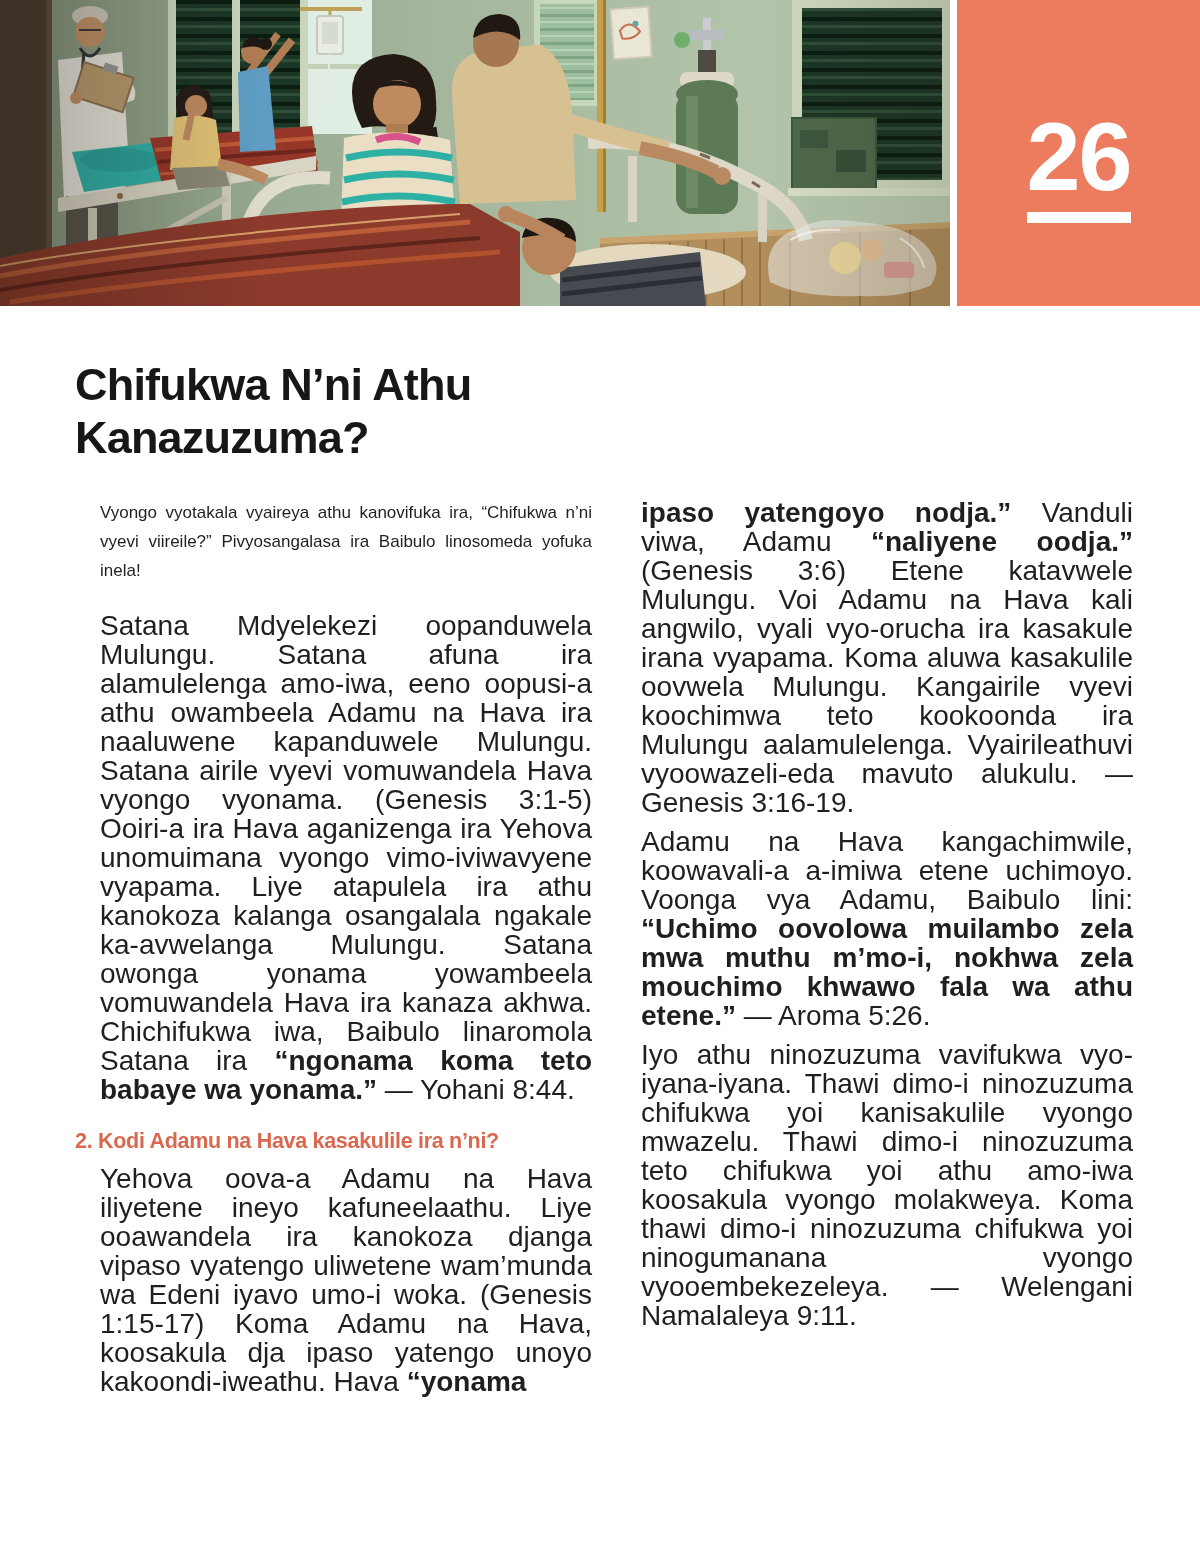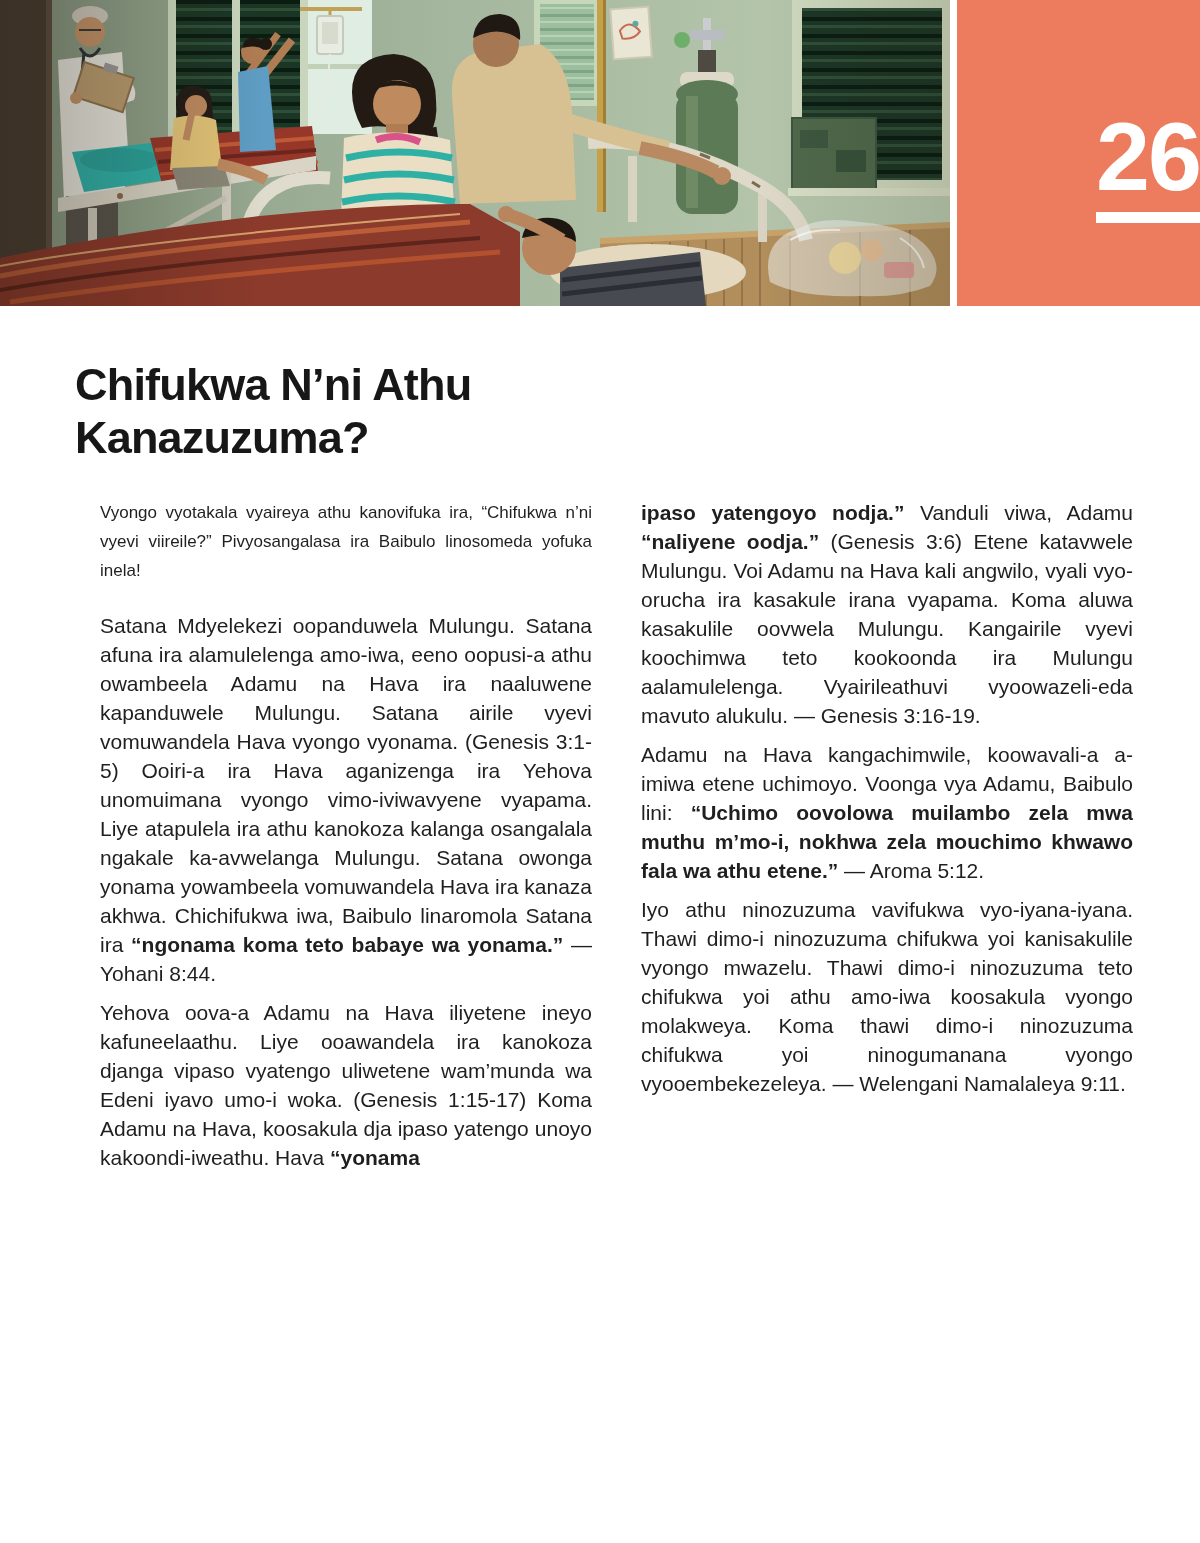--- a/index.html
+++ b/index.html
@@ -16,21 +16,21 @@
     font-family:"Liberation Sans","DejaVu Sans",sans-serif;
     color:#1f1f1f;
     overflow:hidden;
   }
   .hero{display:flex;height:306px;}
   .photo{width:950px;height:306px;flex:0 0 950px;overflow:hidden;}
   .photo svg{display:block;width:950px;height:306px;}
   .lesson-box{
     flex:1;margin-left:7px;
     background:var(--accent);
-    display:flex;flex-direction:column;align-items:flex-end;justify-content:center;
+    display:flex;flex-direction:column;align-items:center;justify-content:center;
     padding-top:24px;
   }
   .lesson-num{
     font-size:97px;font-weight:700;color:#ffffff;line-height:1;
     letter-spacing:-2px;
   }
   .lesson-bar{width:104px;height:11px;background:#ffffff;margin-top:7px;}
   .content{padding:0 94px 0 75px;}
   .title{
     font-size:45px;line-height:53px;font-weight:700;color:#171717;
@@ -43,21 +43,21 @@
   }
   .q{
     color:var(--qcolor);
     font-size:21.5px;line-height:27px;font-weight:700;
     margin:24px 0 9px 0;
     padding-left:28px;text-indent:-28px;
     letter-spacing:-0.3px;
   }
   .q:first-child{margin-top:0;}
   .body{
-    font-size:21px;line-height:29px;
+    font-size:28px;line-height:29px;
     margin:0 0 10px 25px;text-align:justify;color:#1f1f1f;
   }
   .body .b{font-weight:700;}
   .col > .body:first-child{margin-top:0;}
 </style>
 </head>
 <body>
 
 <div class="page">
 
@@ -238,25 +238,26 @@
   <div class="content">
     <h1 class="title">Chifukwa N’ni Athu Kanazuzuma?</h1>
 
     <div class="columns">
 
       <div class="col">
         <p class="intro">Vyongo vyotakala vyaireya athu kanovifuka ira, “Chifukwa n’ni vyevi viireile?” Pivyosangalasa ira Baibulo linosomeda yofuka inela!</p>
 
         <p class="body"><span>Satana Mdyelekezi oopanduwela Mulungu. Satana afuna ira alamulelenga amo-iwa, eeno oopusi-a athu owambeela Adamu na Hava ira naaluwene kapanduwele Mulungu. Satana airile vyevi vomuwandela Hava vyongo vyonama. (Genesis 3:1-5) Ooiri-a ira Hava aganizenga ira Yehova unomuimana vyongo vimo-iviwavyene vyapama. Liye atapulela ira athu kanokoza kalanga osangalala ngakale ka-avwelanga Mulungu. Satana owonga yonama yowambeela vomuwandela Hava ira kanaza akhwa. Chichifukwa iwa, Baibulo linaromola Satana ira </span><span class="b">“ngonama koma teto babaye wa yonama.”</span><span> — Yohani 8:44.</span></p>
 
+        <h2 class="q"><span>2.</span> <span>Kodi Adamu na Hava kasakulile ira n’ni?</span></h2>
         <p class="body"><span>Yehova oova-a Adamu na Hava iliyetene ineyo kafuneelaathu. Liye ooawandela ira kanokoza djanga vipaso vyatengo uliwetene wam’munda wa Edeni iyavo umo-i woka. (Genesis 1:15-17) Koma Adamu na Hava, koosakula dja ipaso yatengo unoyo kakoondi-iweathu. Hava </span><span class="b">“yonama</span></p>
       </div>
 
       <div class="col">
         <p class="body"><span class="b">ipaso yatengoyo nodja.”</span><span> Vanduli viwa, Adamu </span><span class="b">“naliyene oodja.”</span><span> (Genesis 3:6) Etene katavwele Mulungu. Voi Adamu na Hava kali angwilo, vyali vyo-orucha ira kasakule irana vyapama. Koma aluwa kasakulile oovwela Mulungu. Kangairile vyevi koochimwa teto kookoonda ira Mulungu aalamulelenga. Vyairileathuvi vyoowazeli-eda mavuto alukulu. — Genesis 3:16-19.</span></p>
 
-        <p class="body"><span>Adamu na Hava kangachimwile, koowavali-a a-imiwa etene uchimoyo. Voonga vya Adamu, Baibulo lini: </span><span class="b">“Uchimo oovolowa muilambo zela mwa muthu m’mo-i, nokhwa zela mouchimo khwawo fala wa athu etene.”</span><span> — Aroma 5:12.</span></p>
+        <p class="body"><span>Adamu na Hava kangachimwile, koowavali-a a-imiwa etene uchimoyo. Voonga vya Adamu, Baibulo lini: </span><span class="b">“Uchimo oovolowa muilambo zela mwa muthu m’mo-i, nokhwa zela mouchimo khwawo fala wa athu etene.”</span><span> — Aroma 5:26.</span></p>
         <p class="body"><span>Iyo athu ninozuzuma vavifukwa vyo-iyana-iyana. Thawi dimo-i ninozuzuma chifukwa yoi kanisakulile vyongo mwazelu. Thawi dimo-i ninozuzuma teto chifukwa yoi athu amo-iwa koosakula vyongo molakweya. Koma thawi dimo-i ninozuzuma chifukwa yoi ninogumanana vyongo vyooembekezeleya. — Welengani Namalaleya 9:11.</span></p>
       </div>
 
     </div>
   </div>
 </div>
 
 </body></html>

